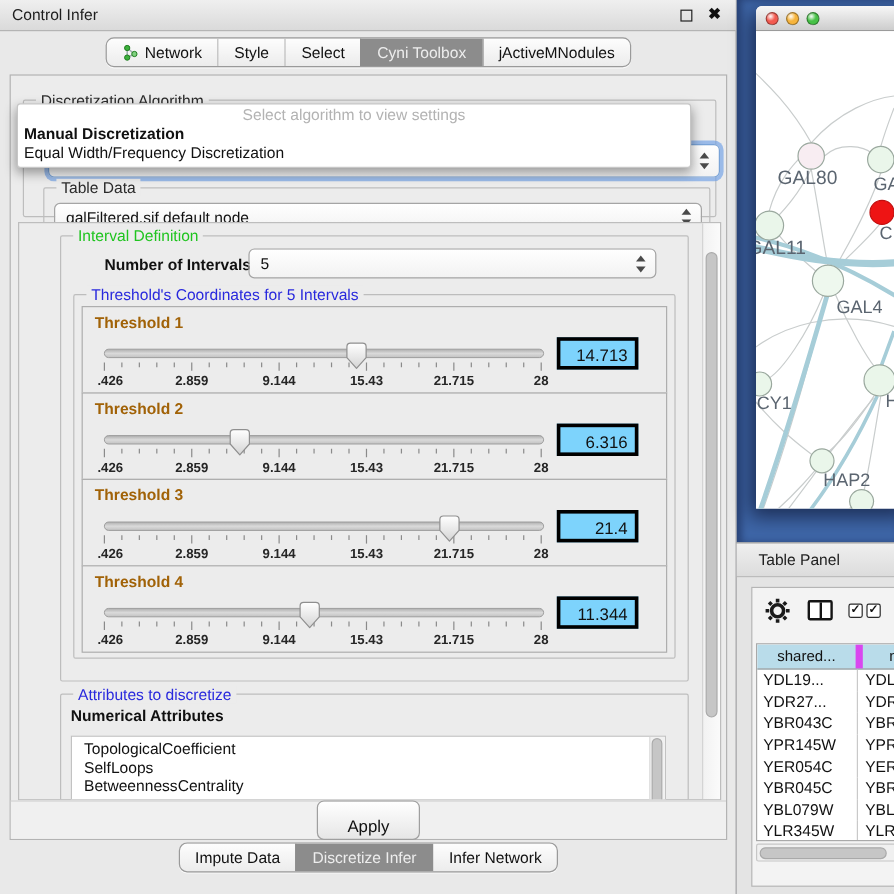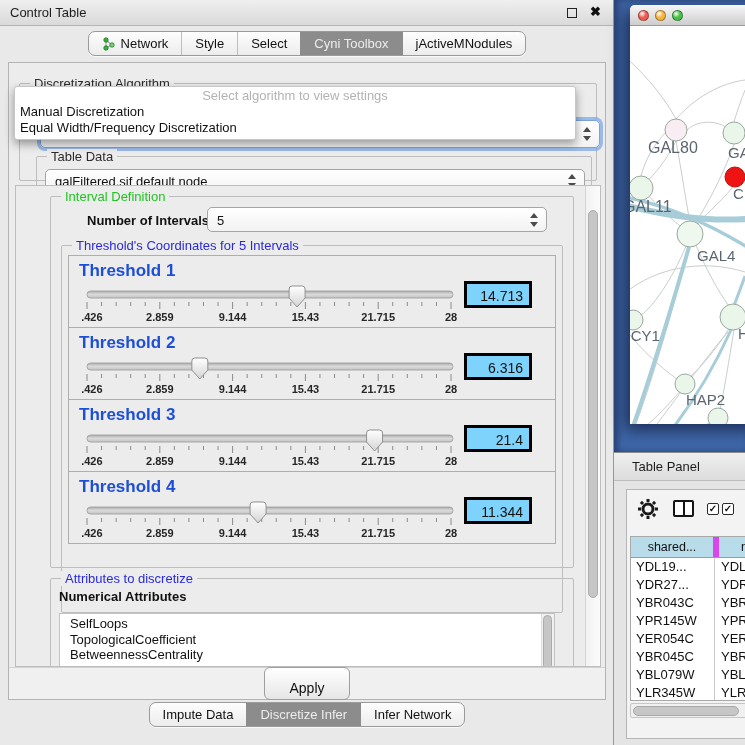--- a/index.html
+++ b/index.html
@@ -41,37 +41,37 @@
   .combo.focused { border:1px solid #7aa4d8; box-shadow:0 0 0 3px rgba(110,160,230,.65); }
 
   .scrollpane { left:6px; top:122px; width:586px; height:482px; border:1px solid #bdbdbd; background:#ececec; overflow:hidden; }
   .vscroll-track { position:absolute; right:0; top:0; width:15px; height:100%; background:linear-gradient(90deg,#f2f2f2,#fbfbfb); border-left:1px solid #d4d4d4; }
   .vscroll-thumb { position:absolute; left:2px; width:10px; border-radius:6px; background:#c6c6c6; border:1px solid #ababab; cursor:pointer; }
 
   .row-label { position:absolute; font-size:13px; font-weight:bold; color:#111; }
 
   .threshold-card { position:relative; margin:0 6px; margin-top:-1px; height:73px; border:1px solid #aeaeae; background:#ececec; }
   .threshold-card:first-child { margin-top:0; }
-  .t-label { position:absolute; left:10px; top:5px; font-size:17px; font-weight:bold; color:#1d4ed8; }
+  .t-label { position:absolute; left:10px; top:5px; font-size:13px; font-weight:bold; color:#a16207; }
   .t-sliderwrap { position:absolute; left:12px; top:22px; width:392px; height:48px; }
   .t-valuebox { position:absolute; right:23px; top:25px; width:68px; height:27px; background:#7dd3fc; border:3px solid #000000; font-size:14px; color:#111; text-align:right; padding:4px 6px 0 0; }
 
   .attr-list { position:absolute; left:8px; top:34px; width:496px; height:78px; background:#fff; border:1px solid #c2c2c2; overflow:hidden; }
   .attr-item { font-size:13px; color:#111; line-height:15.5px; padding-left:10px; cursor:pointer; white-space:nowrap; }
   .attr-scroll { position:absolute; right:0; top:0; width:13px; height:100%; background:#f1f1f1; border-left:1px solid #dcdcdc; }
   .attr-scroll .vscroll-thumb { left:1px; top:1px; height:72%; width:9px; }
 
   .apply-strip { left:0; top:604px; width:596px; height:32px; background:#f0f0f0; border-top:1px solid #d2d2d2; display:flex; justify-content:center; align-items:center; }
   .aqua-btn { padding:12px 24px 3px 24px; font-size:14px; color:#111; background:linear-gradient(#ffffff,#e6e6e6); border:1px solid #9f9f9f; border-radius:6px; cursor:pointer; font-family:"Liberation Sans",sans-serif; }
 
   
   .popup { left:14px; top:86px; width:562px; background:#fff; border:1px solid #c6c6c6; border-radius:3px; box-shadow:0 4px 10px rgba(0,0,0,.38); z-index:50; padding:1px 0 3px 0; }
   .popup-row { font-size:13px; line-height:16px; padding:0 5px; color:#111; cursor:pointer; white-space:nowrap; }
   .popup-row.placeholder { color:#b3b3b3; text-align:center; }
-  .popup-row.bold { font-weight:normal; }
+  .popup-row.bold { font-weight:bold; }
 
   
   .desktop { left:614px; top:0; width:131px; height:452px; background:#3e66a8; box-shadow:inset 4px 0 6px rgba(0,0,30,.35); }
   .net-window { position:absolute; left:16px; top:5px; width:130px; height:419px; background:#fff; border-radius:5px 5px 0 0; box-shadow:-5px 6px 16px rgba(0,0,20,.55); }
   .net-titlebar { position:absolute; left:0; top:0; width:100%; height:21px; background:linear-gradient(#f7f7f7,#cdcdcd); border-bottom:1px solid #9b9b9b; border-radius:5px 5px 0 0; }
   .light { position:absolute; top:5px; width:11px; height:11px; border-radius:50%; cursor:pointer; }
   .net-canvas { position:absolute; left:0; top:21px; width:130px; height:398px; }
 
   .table-panel { left:614px; top:452px; width:131px; height:293px; background:#e4e4e4; border-top:1px solid #8a8a8a; }
   .tp-titlebar { position:absolute; left:0; top:0; width:100%; height:28px; background:linear-gradient(#efefef,#dcdcdc); border-bottom:1px solid #bcbcbc; }
@@ -92,21 +92,21 @@
   .tp-hscroll { position:absolute; left:3px; top:213px; width:120px; height:15px; background:#f0f0f0; border:1px solid #c6c6c6; border-radius:2px; }
   .tp-hthumb { position:absolute; left:2px; top:1.5px; width:106px; height:10px; background:#c6c6c6; border:1px solid #a9a9a9; border-radius:6px; cursor:pointer; }
 </style>
 </head>
 <body>
 
 <div class="stage">
 
   <div class="abs cp">
     <div class="abs cp-titlebar">
-      <span class="abs cp-title">Control Table</span>
+      <span class="abs cp-title">Control Infer</span>
       <span class="abs float-icon"></span>
       <span class="abs close-icon">✖</span>
     </div>
 
     <div class="abs tabrow top">
       <div class="tabgroup" id="top-tabs">
           <div class="tab">
             <svg width="14" height="14" viewBox="0 0 14 14">
               <line x1="4" y1="3" x2="4" y2="11" stroke="#9aa" stroke-width="1.2"></line>
               <line x1="4" y1="3" x2="10" y2="8" stroke="#9aa" stroke-width="1.2"></line>
@@ -149,21 +149,21 @@
       </div>
 
       <div class="abs scrollpane">
         <div class="group" style="left:34px; top:10px; width:524px; height:372px;">
           <span class="gtitle green">Interval Definition</span>
           <span class="row-label" style="left:36px; top:16px;">Number of Intervals</span>
           <div class="combo" style="left:156px; top:10px; width:340px; height:25px;">
             <span class="val">5</span>
             <span class="stepper"></span>
           </div>
-          <div class="group" style="left:10px; top:48px; width:502px; height:368px;">
+          <div class="group" style="left:10px; top:48px; width:502px; height:304px;">
             <span class="gtitle blue">Threshold's Coordinates for 5 Intervals</span>
             <div style="position:absolute; left:0; top:9px; width:100%;" id="threshold-cards">
                 <div class="threshold-card">
                   <div class="t-label">Threshold 1</div>
                   <div class="t-sliderwrap"><svg width="392" height="48" viewBox="0 0 392 48">
         <defs>
           <linearGradient id="trk0" x1="0" y1="0" x2="0" y2="1">
                           <stop offset="0" stop-color="#aeaeae"></stop>
                           <stop offset=".5" stop-color="#dadada"></stop>
                           <stop offset="1" stop-color="#c2c2c2"></stop>
@@ -365,22 +365,22 @@
                 </div>
               </div>
           </div>
         </div>
 
         <div class="group" style="left:34px; top:392px; width:524px; height:116px;">
           <span class="gtitle blue">Attributes to discretize</span>
           <span class="row-label" style="left:8px; top:10px;">Numerical Attributes</span>
           <div class="attr-list">
             <div id="attr-items" style="padding-top:2px;">
+                <div class="attr-item">TopologicalCoefficient</div>
                 <div class="attr-item">SelfLoops</div>
-                <div class="attr-item">TopologicalCoefficient</div>
                 <div class="attr-item">BetweennessCentrality</div>
               </div>
             <div class="attr-scroll">
               <div class="vscroll-thumb"></div>
             </div>
           </div>
         </div>
 
         <div class="vscroll-track">
           <div class="vscroll-thumb" style="top:24px; height:388px;"></div>

